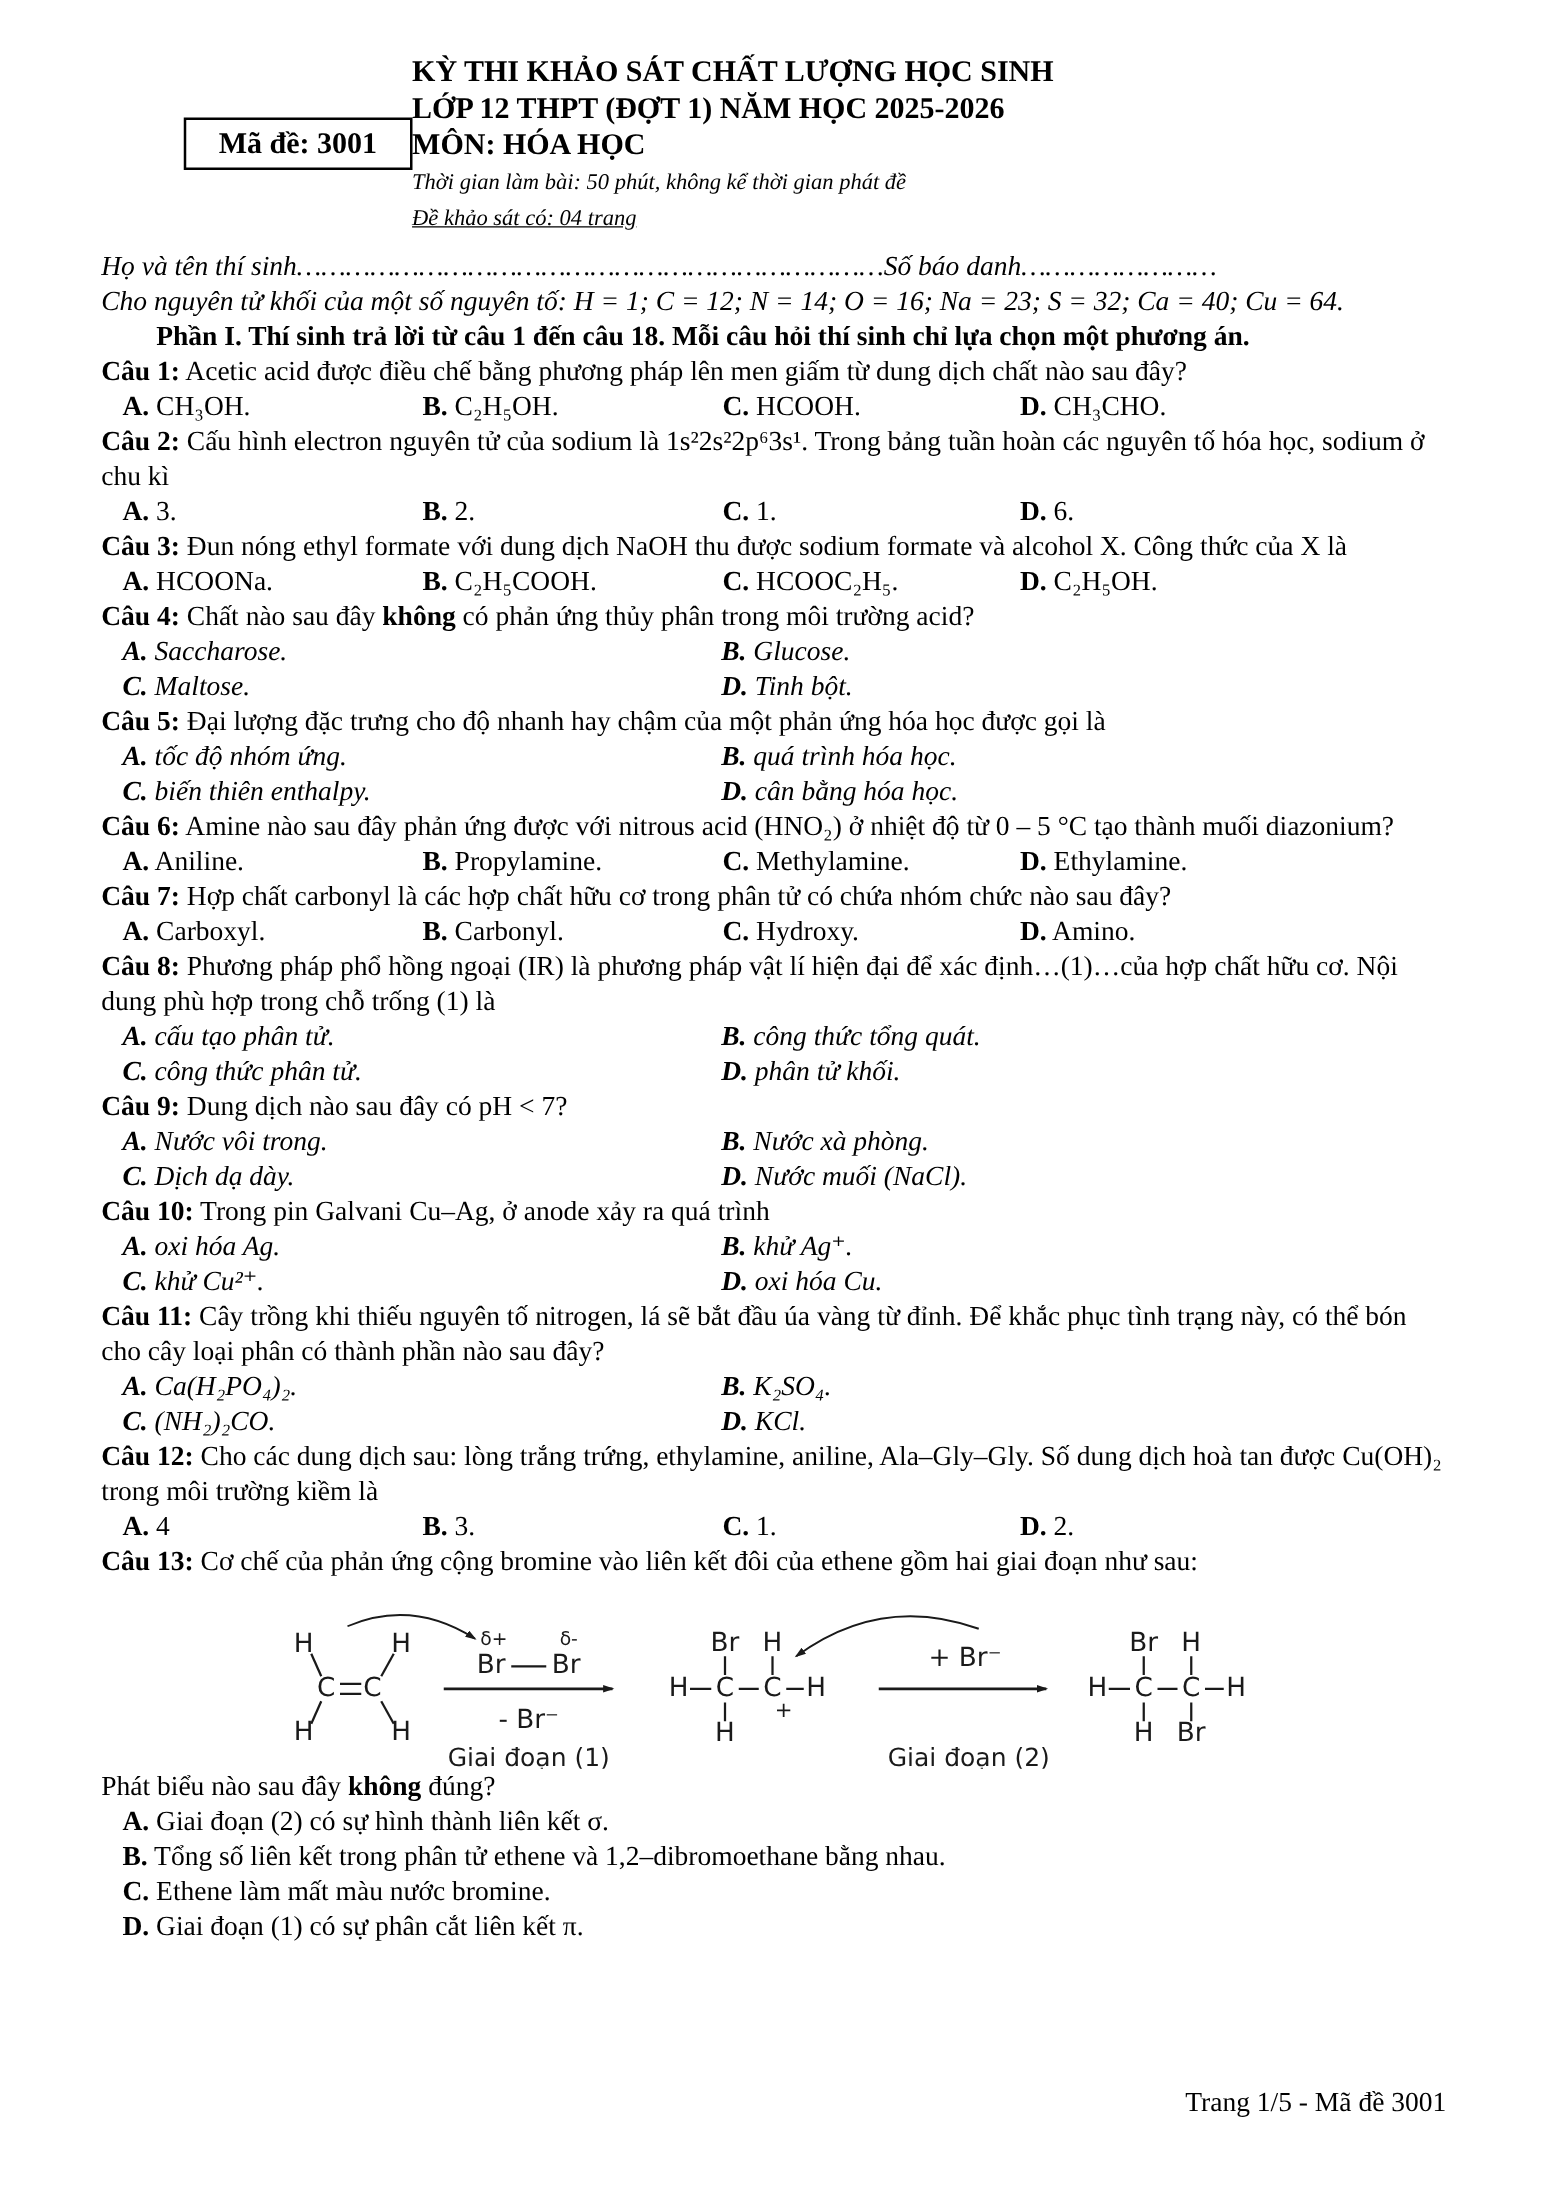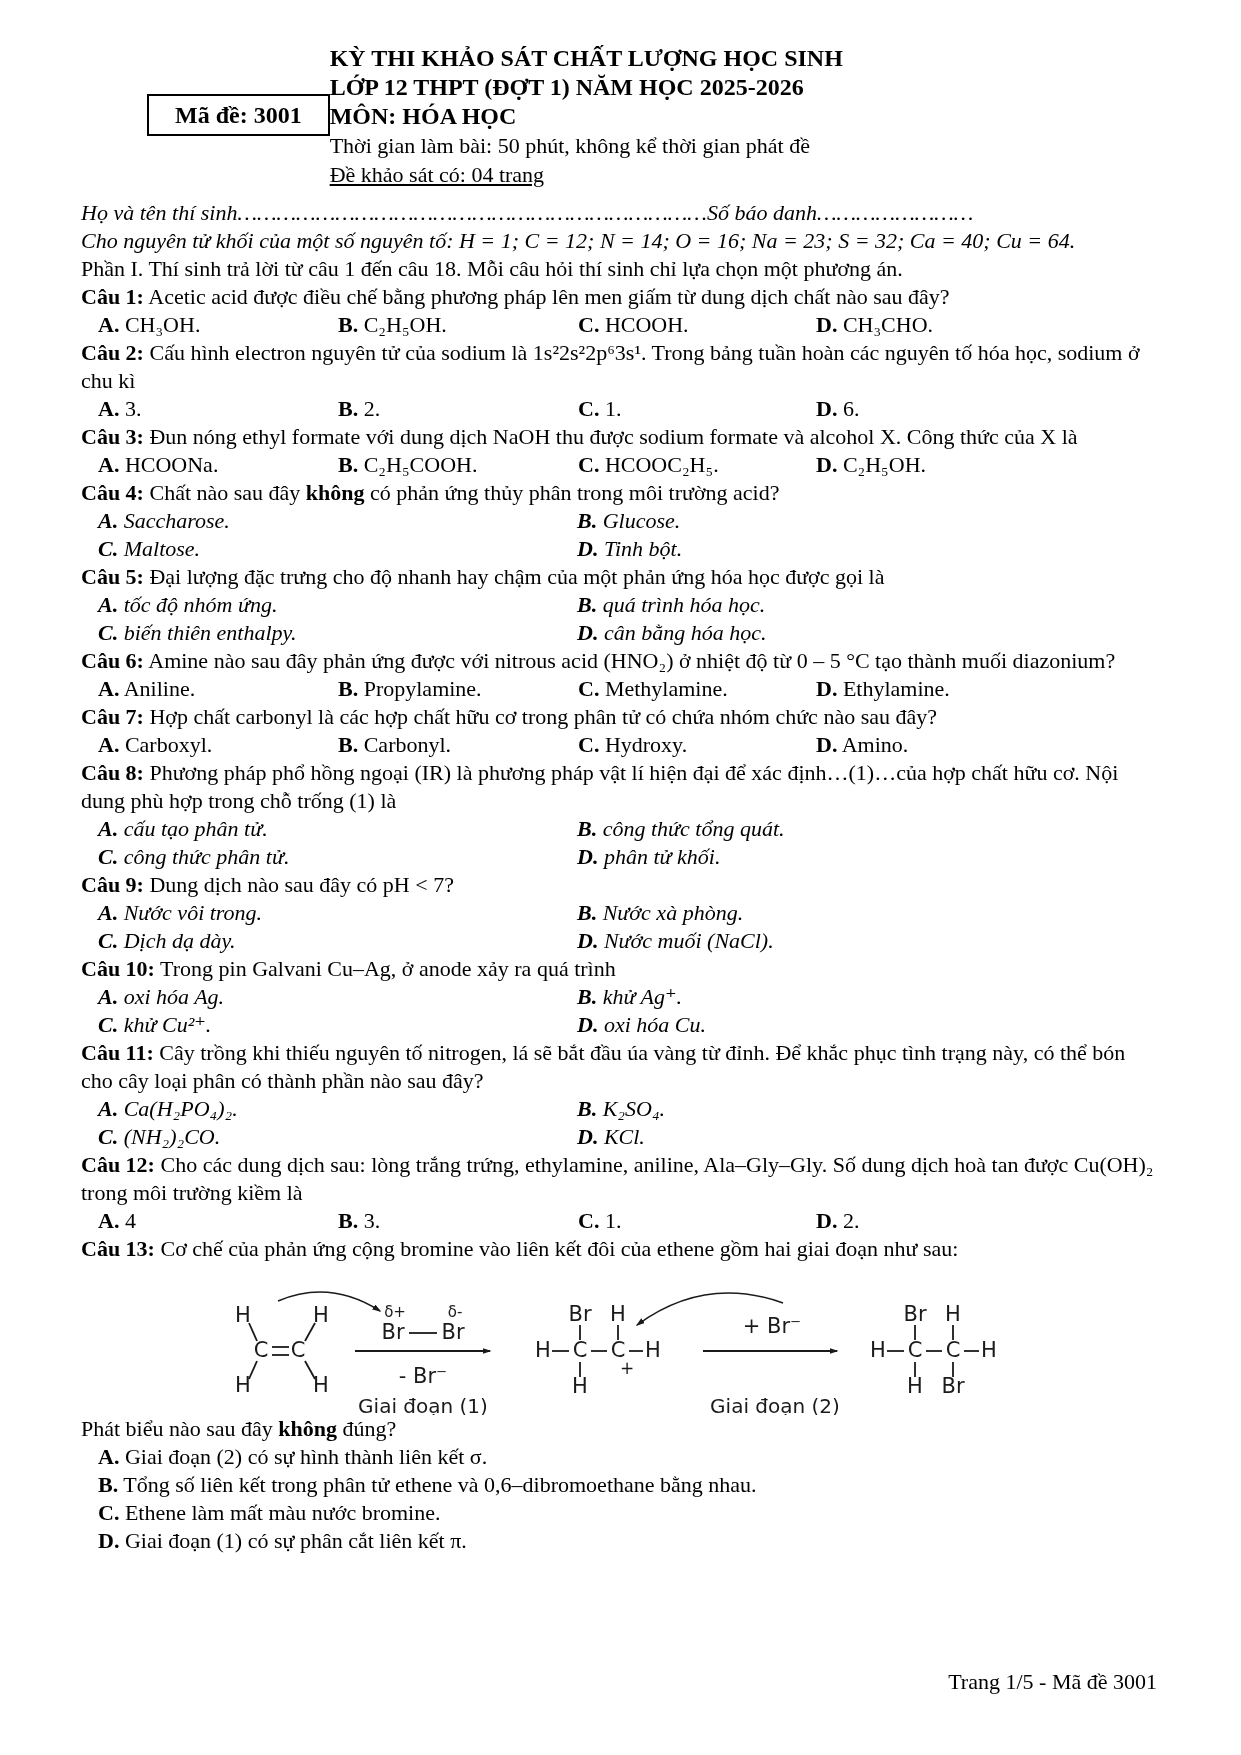--- a/index.html
+++ b/index.html
@@ -17,26 +17,26 @@
   .header { display: flex; }
   .code-box {
     border: 2px solid #000;
     margin: 50px 0 0 66px;
     padding: 5px 26px;
     font-weight: bold; font-size: 24px;
     height: fit-content; white-space: nowrap;
   }
   .titles { flex: 1; text-align: left; }
   .t-bold { font-weight: bold; font-size: 24px; line-height: 29px; }
-  .t-italic { font-size: 22px; line-height: 29px; }
+  .t-italic { font-style: italic; font-size: 18px; line-height: 29px; }
   .t-underline { text-decoration: underline; }
 
   .name-line { font-style: italic; margin-top: 10px; }
   .atomic { font-style: italic; }
-  .part-head { font-weight: normal; }
+  .part-head { font-weight: bold; margin-left: 44px; }
 
   .q { margin: 0; }
   .qnum { font-weight: bold; }
   .qbold { font-weight: bold; }
 
   .opts4 { display: grid; grid-template-columns: 240px 240px 238px 1fr; padding-left: 17px; }
   .opts2 { display: grid; grid-template-columns: 479px 1fr; padding-left: 17px; font-style: italic; }
   .opts1 .opt { padding-left: 17px; }
   .opt .ok { font-weight: bold; }
 
@@ -294,20 +294,20 @@
         </g>
       </g>
     </svg>
   </div>
 
   <div class="q">
     <span>Phát biểu nào sau đây </span><span class="qbold">không</span><span> đúng?</span>
   </div>
   <div class="opts1">
     <div class="opt"><span class="ok">A.</span> <span>Giai đoạn (2) có sự hình thành liên kết σ.</span></div>
-    <div class="opt"><span class="ok">B.</span> <span>Tổng số liên kết trong phân tử ethene và 0,6–dibromoethane bằng nhau.</span></div>
+    <div class="opt"><span class="ok">B.</span> <span>Tổng số liên kết trong phân tử ethene và 1,2–dibromoethane bằng nhau.</span></div>
     <div class="opt"><span class="ok">C.</span> <span>Ethene làm mất màu nước bromine.</span></div>
     <div class="opt"><span class="ok">D.</span> <span>Giai đoạn (1) có sự phân cắt liên kết π.</span></div>
   </div>
 
 </div>
 
 <div class="footer">Trang 1/5 - Mã đề 3001</div>
 
 </body></html>

